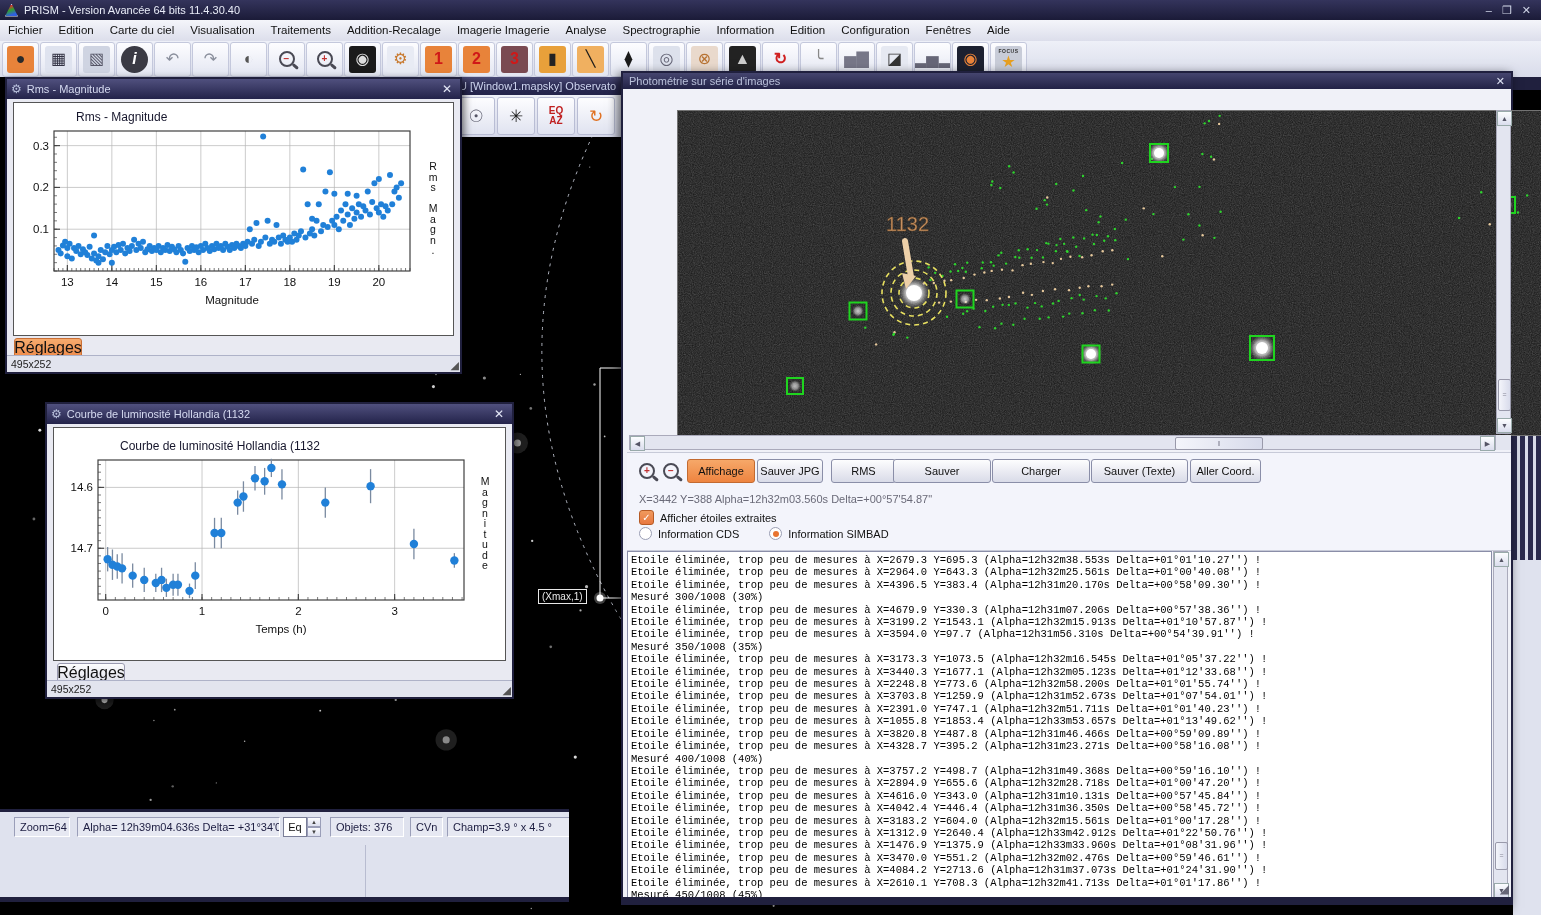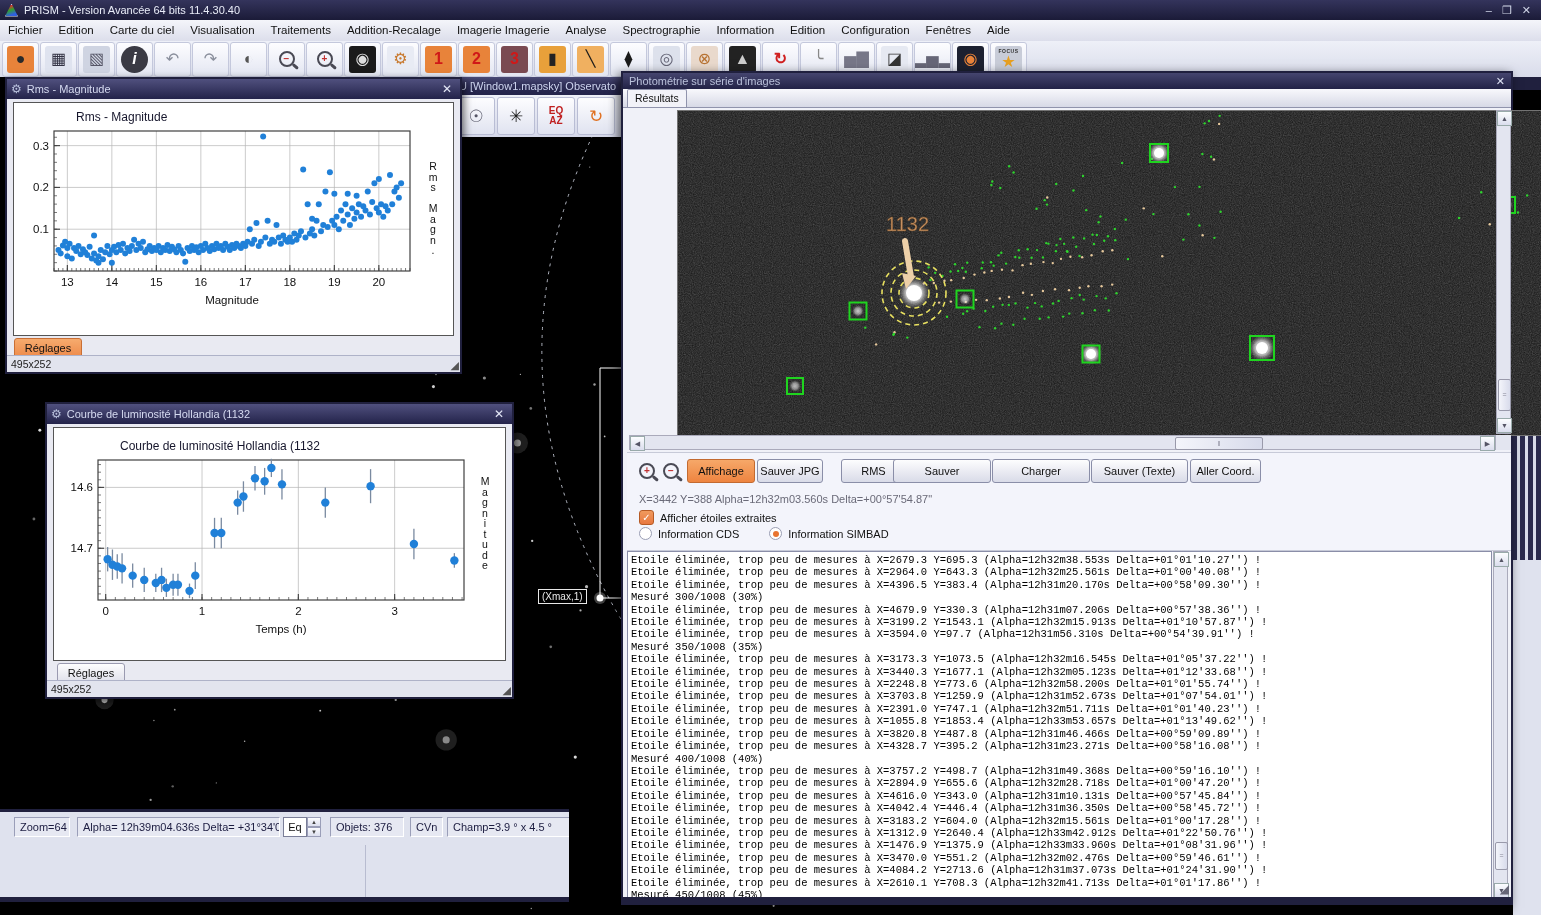--- a/index.html
+++ b/index.html
@@ -48,21 +48,21 @@
   #sky-status .divider{position:absolute;left:365px;top:33px;width:1px;height:62px;background:#b8bcd0;}
   #sky-status .bottomstrip{position:absolute;left:0;top:85px;width:621px;height:8px;background:#20203e;}
   
   .win{position:absolute;border:2px solid #20203e;background:#e9eaf2;box-shadow:2px 3px 8px rgba(0,0,0,.6);}
   .win-title{height:20px;background:linear-gradient(#50507e,#23234a);display:flex;align-items:center;
     color:#d5daf0;font-size:11px;padding:0 4px;gap:5px;}
   .win-title .gear{color:#b8c0dc;font-size:12px;}
   .win-title .wt-close{margin-left:auto;color:#e3e7f6;font-size:12px;padding:0 4px;}
   .plot-panel{position:absolute;background:#fff;border:1px solid #555;}
   .vert-label{position:absolute;white-space:pre;text-align:center;font-size:10.5px;line-height:10.5px;color:#111;}
-  .reglages-btn{position:absolute;height:18px;font-size:11px;color:#111;border-radius:3px;
+  .reglages-btn{position:absolute;height:18px;font-size:16px;color:#111;border-radius:3px;
     display:flex;align-items:center;justify-content:center;}
   .reglages-orange{background:linear-gradient(#f6ab6e,#ee8a4a);border:1px solid #c96f35;}
   .reglages-gray{background:linear-gradient(#fdfdfe,#dfe0ea);border:1px solid #9a9ab0;}
   .win-statusrow{position:absolute;left:0;bottom:0;height:17px;width:100%;
     background:#e2e4ee;border-top:1px solid #aeb2c8;font-size:10.5px;color:#222;
     line-height:16px;padding-left:4px;box-sizing:border-box;}
   .win-grip{position:absolute;right:1px;bottom:1px;font-size:11px;color:#555;line-height:11px;}
   
   #mapsky{position:absolute;left:455px;top:77px;width:166px;height:60px;z-index:2;overflow:hidden;}
   #mapsky .mt{height:18px;background:linear-gradient(#46467200,#25254c),linear-gradient(#4a4a76,#26264e);
@@ -992,23 +992,20 @@
       <span>495x252</span>
       <span class="win-grip">◢</span>
     </div>
   </div>
 
   <div id="photo-win">
     <div id="photo-title">
       <span>Photométrie sur série d'images</span>
       <span class="wt-close">✕</span>
     </div>
-    <div id="photo-tabs">
-      <div id="tab-resultats">Résultats</div>
-    </div>
 
     <div id="starfield-wrap">
       <svg id="starfield-svg" width="866" height="324">
           <defs>
             <filter id="nz">
               <feTurbulence type="fractalNoise" baseFrequency="0.9" numOctaves="2" seed="7" stitchTiles="stitch"></feTurbulence>
               <feColorMatrix type="saturate" values="0"></feColorMatrix>
             </filter>
             <radialGradient id="starg">
               <stop offset="0%" stop-color="#fff" stop-opacity="1"></stop>
@@ -1222,21 +1219,21 @@
     <div id="photo-controls">
       <div style="position:absolute;left:12px;top:10px" class="mag">
           <span class="sign">+</span>
         </div>
       <div style="position:absolute;left:36px;top:10px" class="mag">
           <span class="sign">−</span>
         </div>
       <div id="pbtn-row">
           <div class="pbtn orange" style="left: 60px; width: 66px;">Affichage</div>
           <div class="pbtn" style="left: 130px; width: 64px;">Sauver JPG</div>
-          <div class="pbtn" style="left: 214px; width: 63px;">RMS</div>
+          <div class="pbtn" style="left: 204px; width: 63px;">RMS</div>
           <div class="pbtn" style="left: 266px; width: 96px;">Sauver</div>
           <div class="pbtn" style="left: 365px; width: 96px;">Charger</div>
           <div class="pbtn" style="left: 464px; width: 95px;">Sauver (Texte)</div>
           <div class="pbtn" style="left: 563px; width: 69px;">Aller Coord.</div>
         </div>
       <div id="coord-line">X=3442 Y=388 Alpha=12h32m03.560s Delta=+00°57'54.87"</div>
       <div id="chk-row">
         <div id="chk-box">✓</div>
         <span>Afficher étoiles extraites</span>
       </div>

